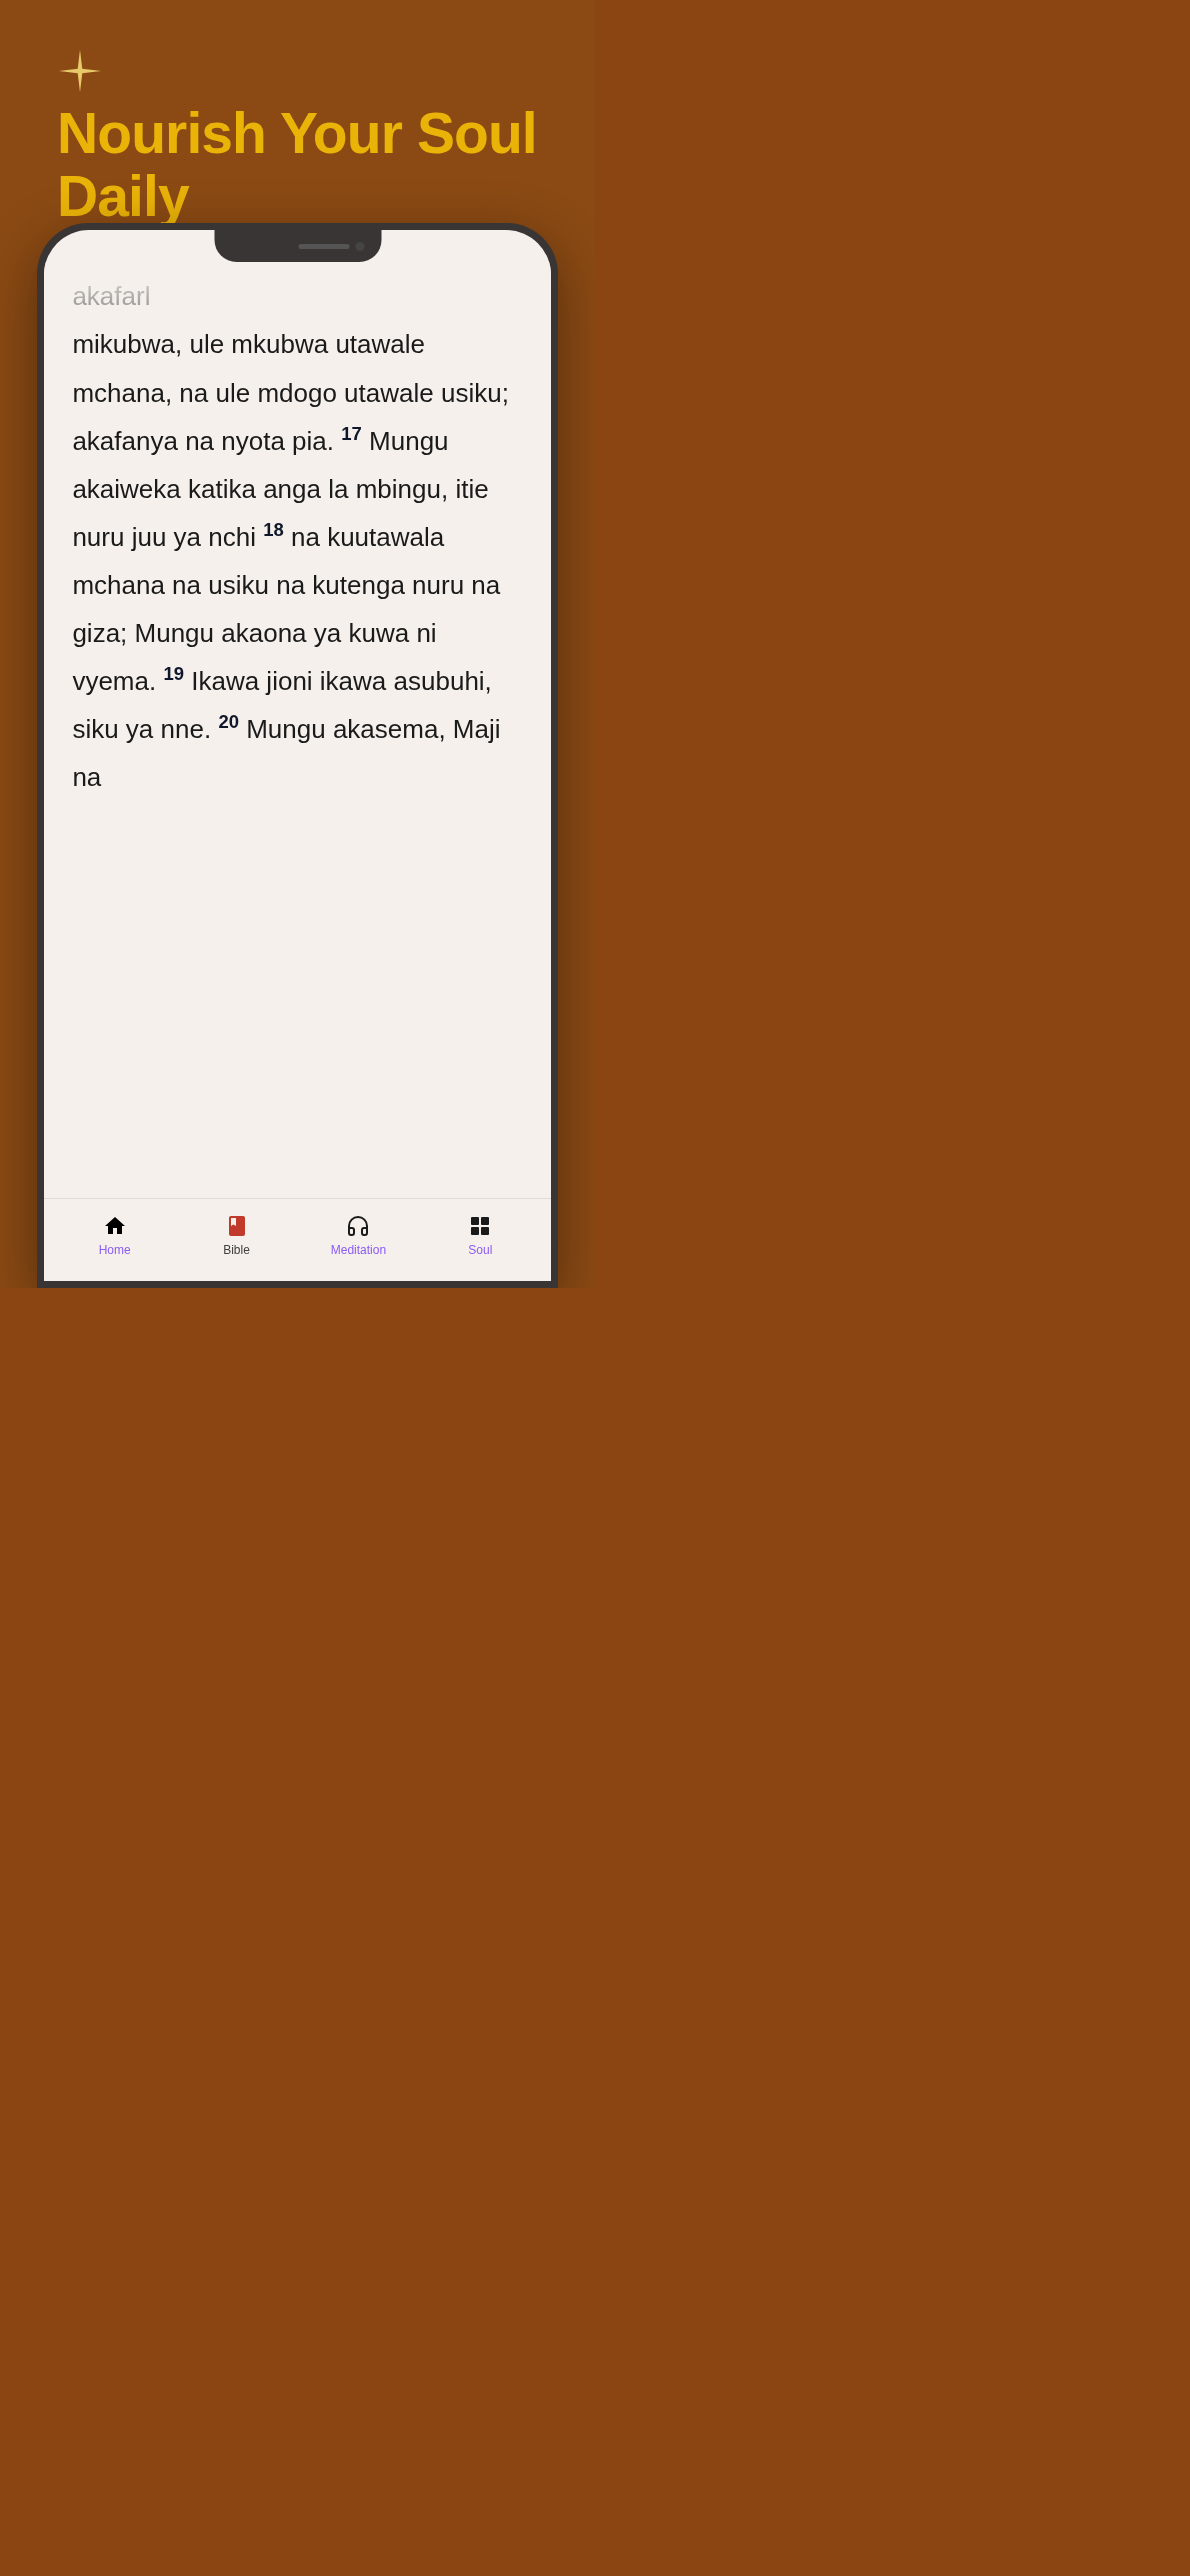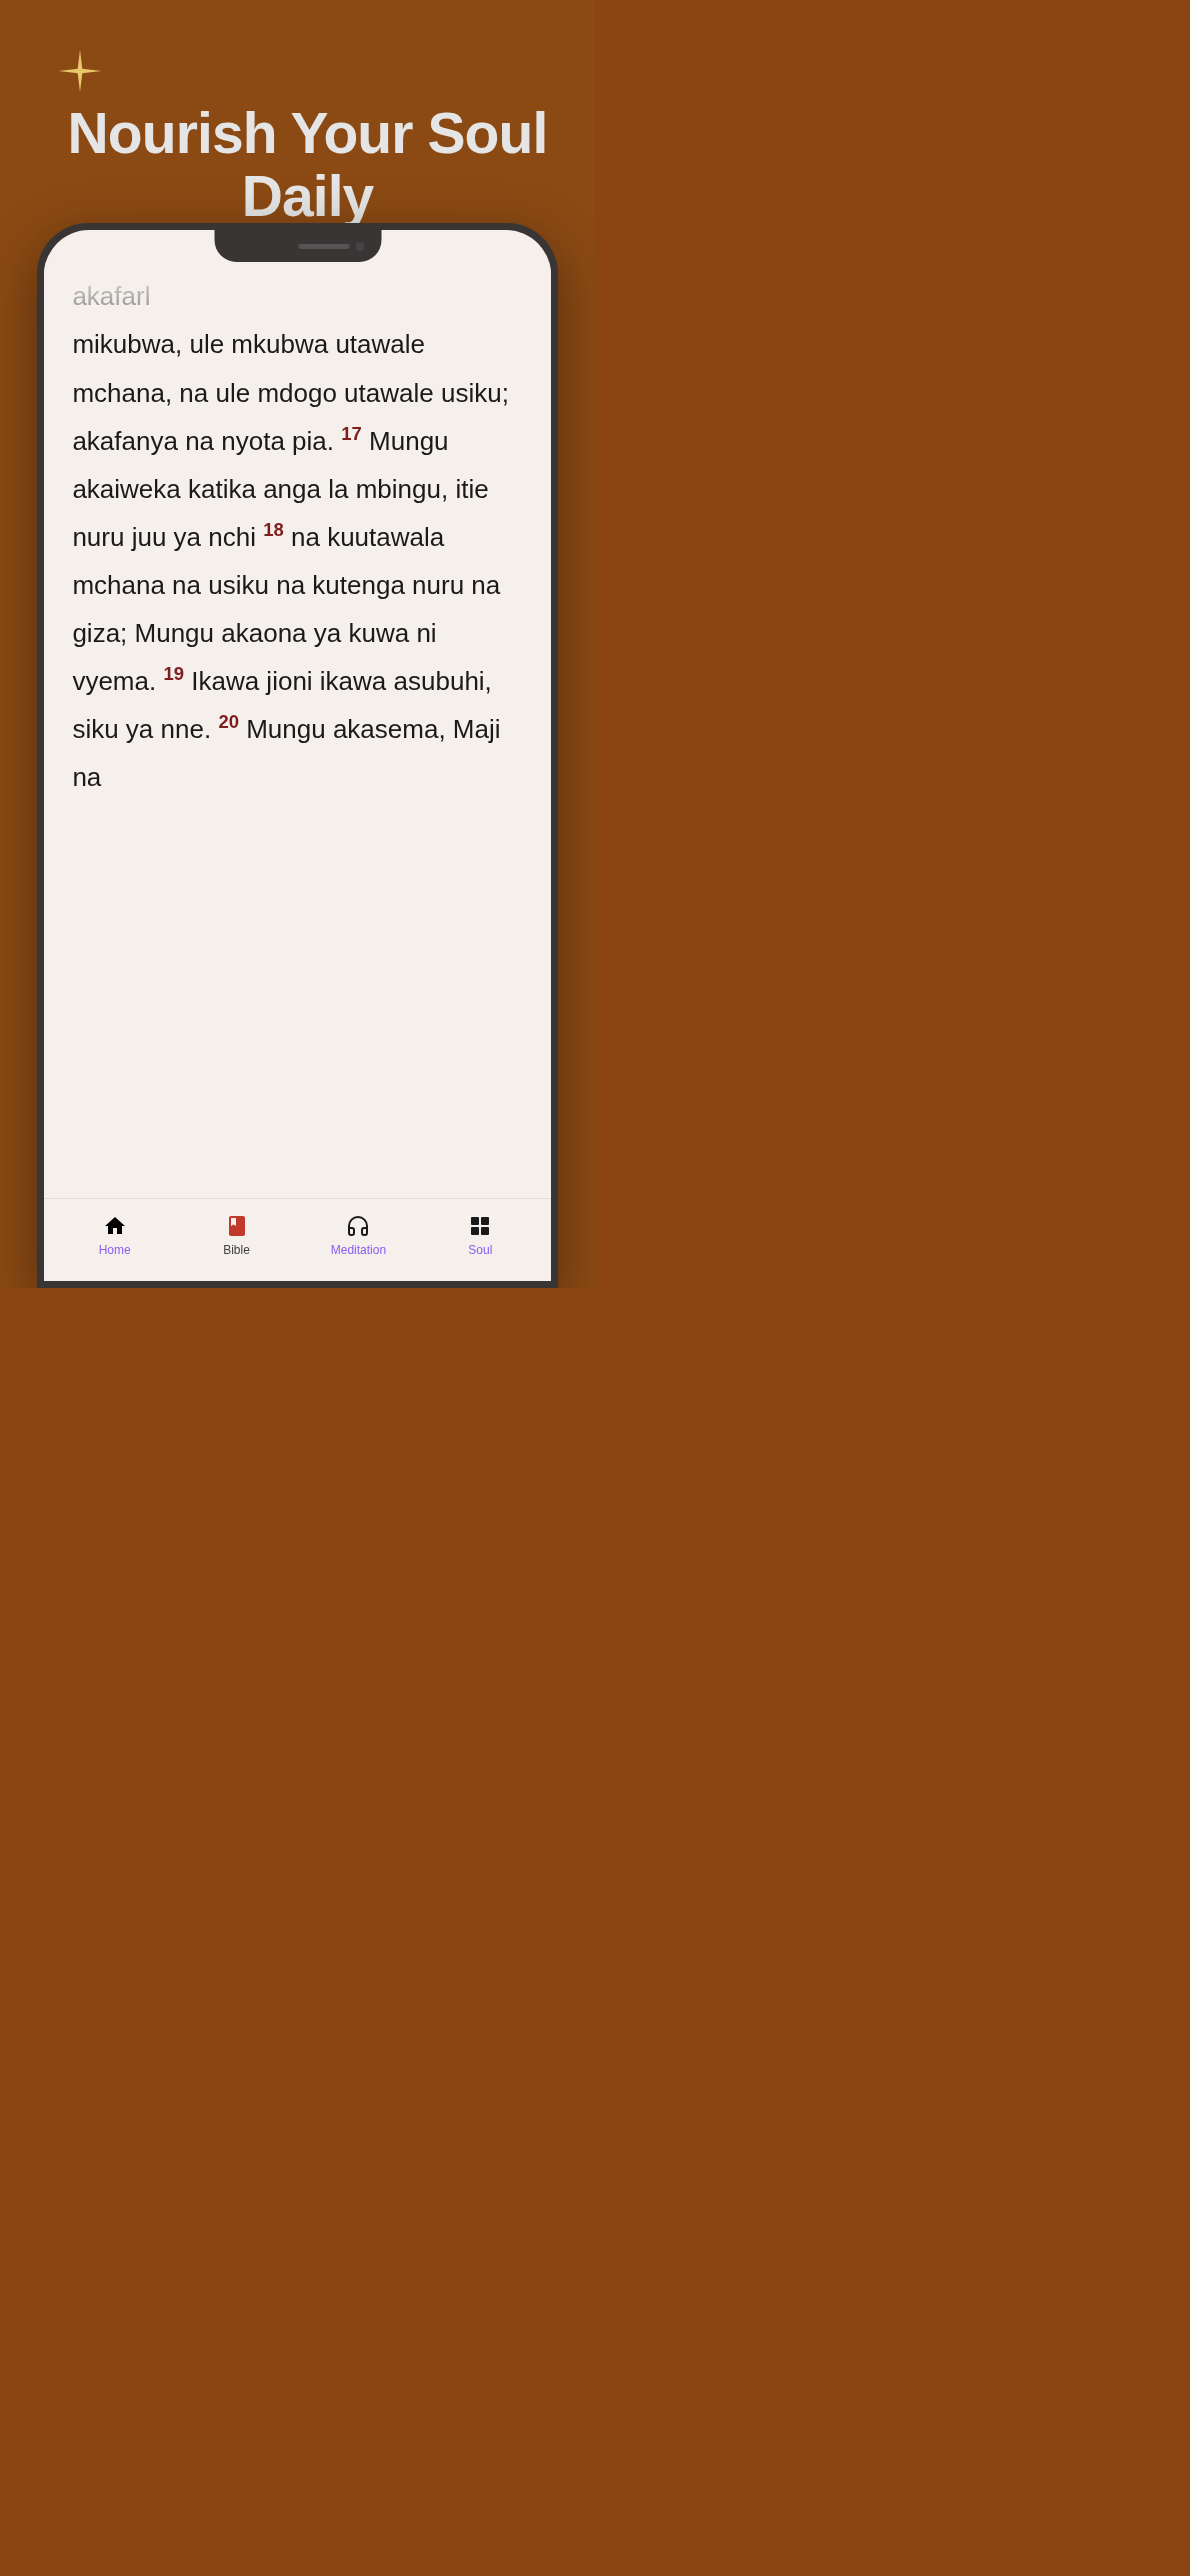--- a/index.html
+++ b/index.html
@@ -38,26 +38,25 @@
     .star-svg {
       width: 46px;
       height: 46px;
     }
 
     .hero-title {
       position: absolute;
       top: 102px;
       left: 57px;
       right: 37px;
-      color: #e5e5e5;
+      color: #eab308;
       font-size: 57px;
       font-weight: 800;
       line-height: 1.1;
       letter-spacing: -0.9px;
-      text-align: center;
     }
 
     .phone-container {
       position: absolute;
       top: 223px;
       left: 37px;
       right: 37px;
       bottom: 0;
       background: #3a3535;
       border-radius: 51px 51px 0 0;
@@ -112,21 +111,21 @@
     }
 
     .bible-text {
       font-size: 26px;
       line-height: 1.85;
       color: #1a1a1a;
       font-weight: 400;
     }
 
     .verse-number {
-      color: #7f1d1d;
+      color: #0f172a;
       font-size: 18.5px;
       vertical-align: super;
       font-weight: 600;
     }
 
     .faded-top {
       position: absolute;
       top: 32px;
       left: 0;
       right: 0;

